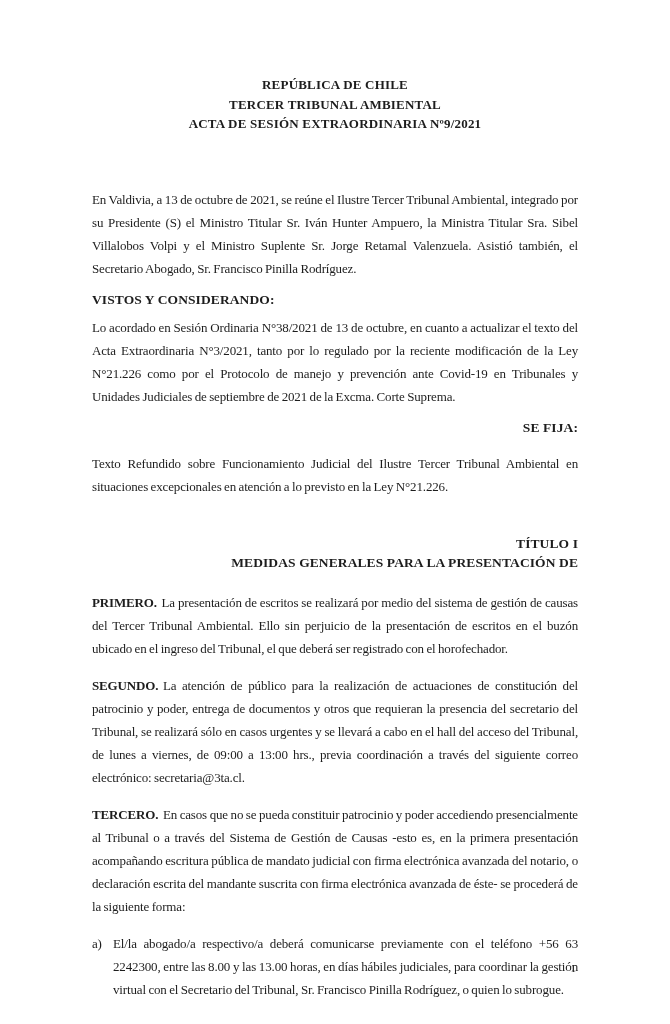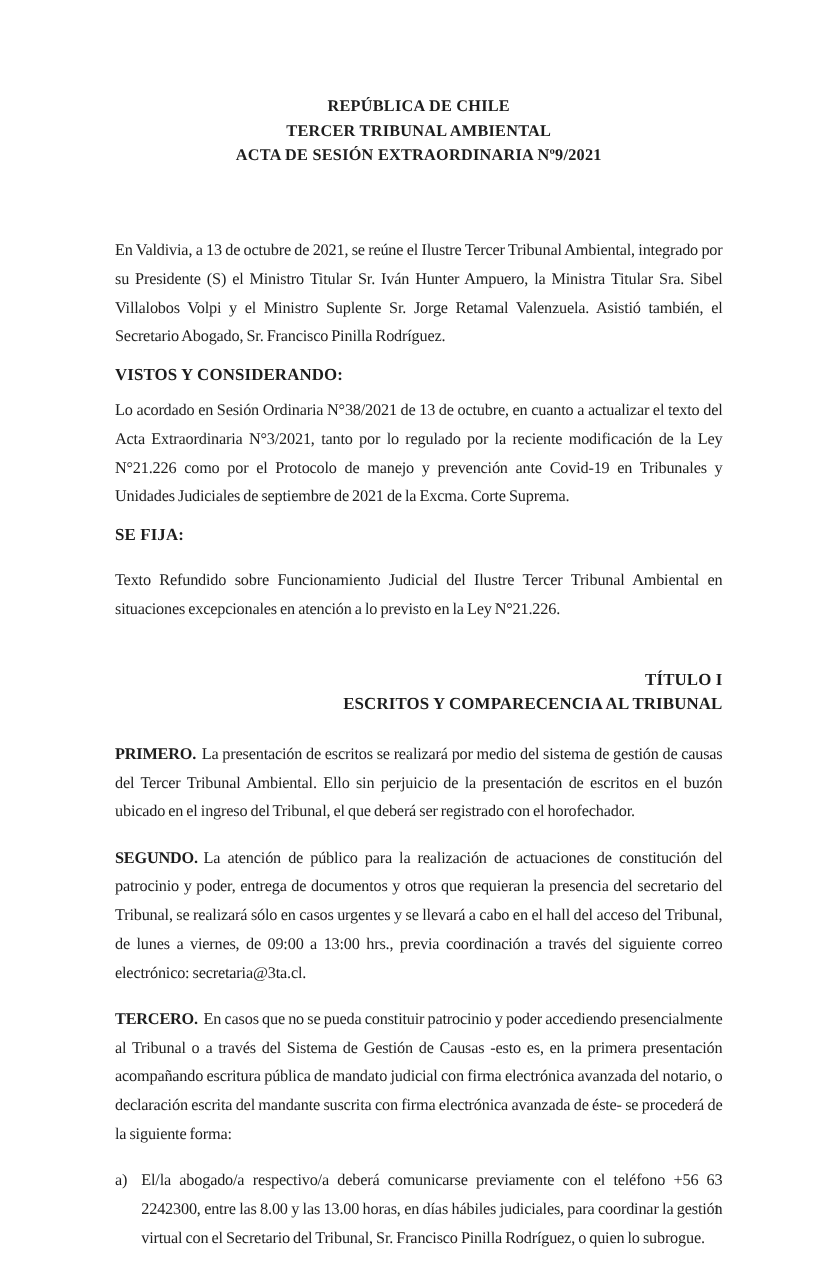--- a/index.html
+++ b/index.html
@@ -44,20 +44,21 @@
   }
   .section-heading {
     font-size: 13.5px;
     font-weight: bold;
     letter-spacing: 0.1px;
     margin: 0 0 8px 0;
   }
   .section-heading.gap-above {
     margin-top: 6px;
     margin-bottom: 16px;
+    text-align: right;
   }
   .para.se-fija-text {
     margin-bottom: 36px;
   }
   .title-block {
     text-align: right;
     font-weight: bold;
     font-size: 13.5px;
     line-height: 19.5px;
     letter-spacing: 0.1px;
@@ -109,21 +110,21 @@
   <h3 class="section-heading">VISTOS Y CONSIDERANDO:</h3>
 
   <p class="para">Lo acordado en Sesión Ordinaria N°38/2021 de 13 de octubre, en cuanto a actualizar el texto del Acta Extraordinaria N°3/2021, tanto por lo regulado por la reciente modificación de la Ley N°21.226 como por el Protocolo de manejo y prevención ante Covid-19 en Tribunales y Unidades Judiciales de septiembre de 2021 de la Excma. Corte Suprema.</p>
 
   <h3 class="section-heading gap-above">SE FIJA:</h3>
 
   <p class="para bold se-fija-text">Texto Refundido sobre Funcionamiento Judicial del Ilustre Tercer Tribunal Ambiental en situaciones excepcionales en atención a lo previsto en la Ley N°21.226.</p>
 
   <div class="title-block">
     <div>TÍTULO I</div>
-    <div>ESCRITOS Y COMPARECENCIA AL TRIBUNAL</div>
+    <div>MEDIDAS GENERALES PARA LA PRESENTACIÓN DE</div>
   </div>
 
   <p class="para article">
     <span class="article-label">PRIMERO.</span><span>La presentación de escritos se realizará por medio del sistema de gestión de causas del Tercer Tribunal Ambiental. Ello sin perjuicio de la presentación de escritos en el buzón ubicado en el ingreso del Tribunal, el que deberá ser registrado con el horofechador.</span>
   </p>
 
   <p class="para article">
     <span class="article-label">SEGUNDO.</span><span>La atención de público para la realización de actuaciones de constitución del patrocinio y poder, entrega de documentos y otros que requieran la presencia del secretario del Tribunal, se realizará sólo en casos urgentes y se llevará a cabo en el hall del acceso del Tribunal, de lunes a viernes, de 09:00 a 13:00 hrs., previa coordinación a través del siguiente correo electrónico: secretaria@3ta.cl.</span>
   </p>
 

